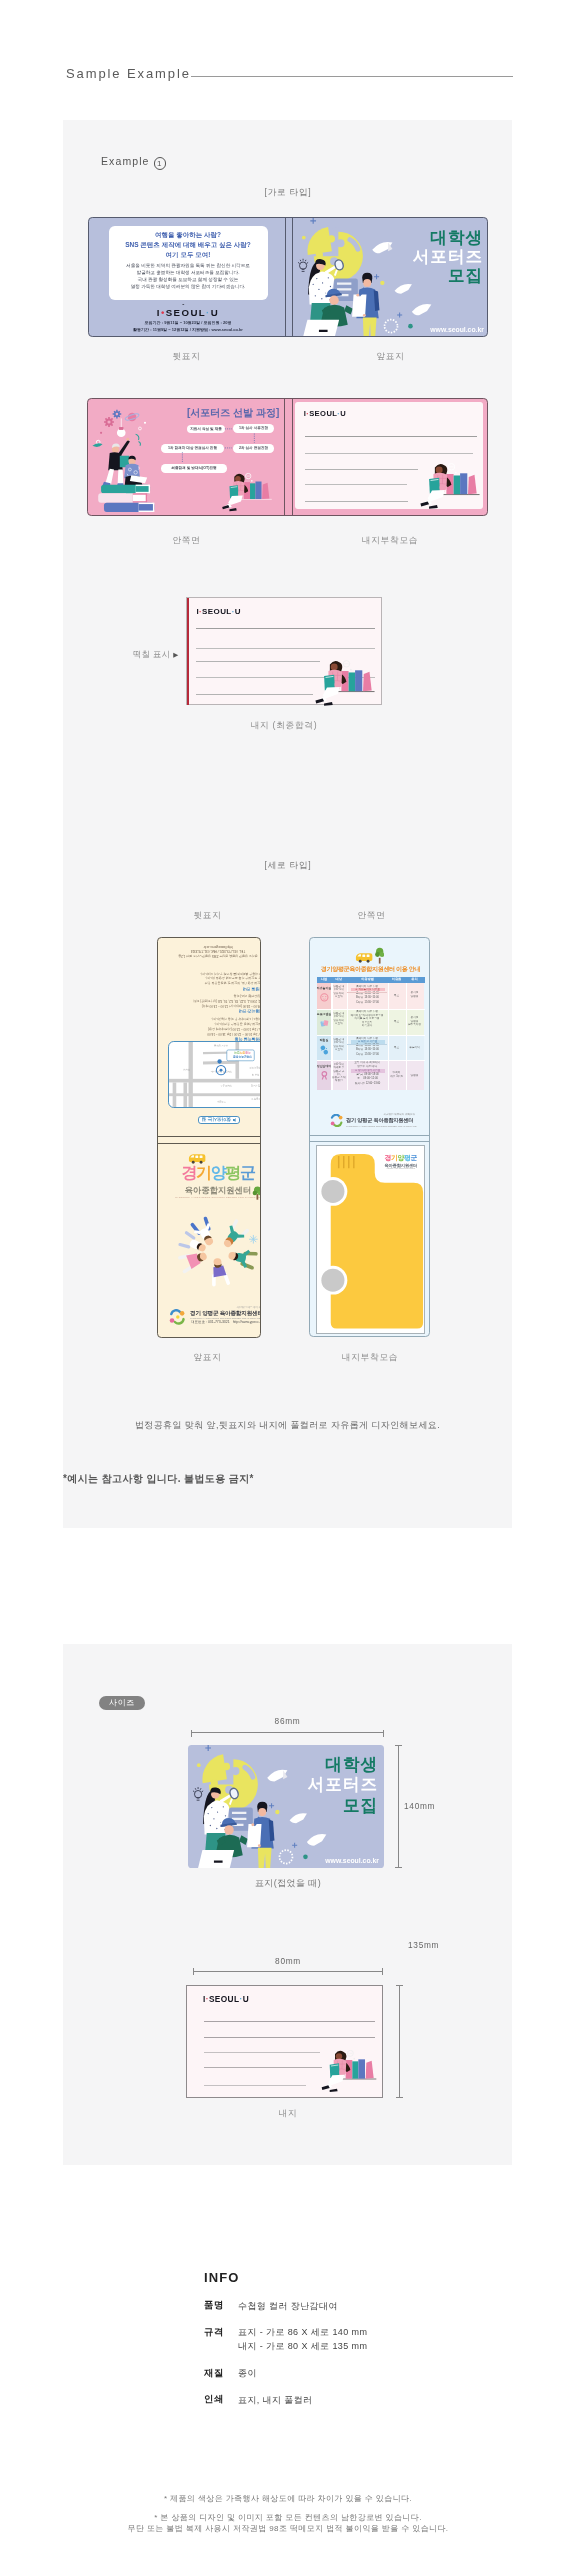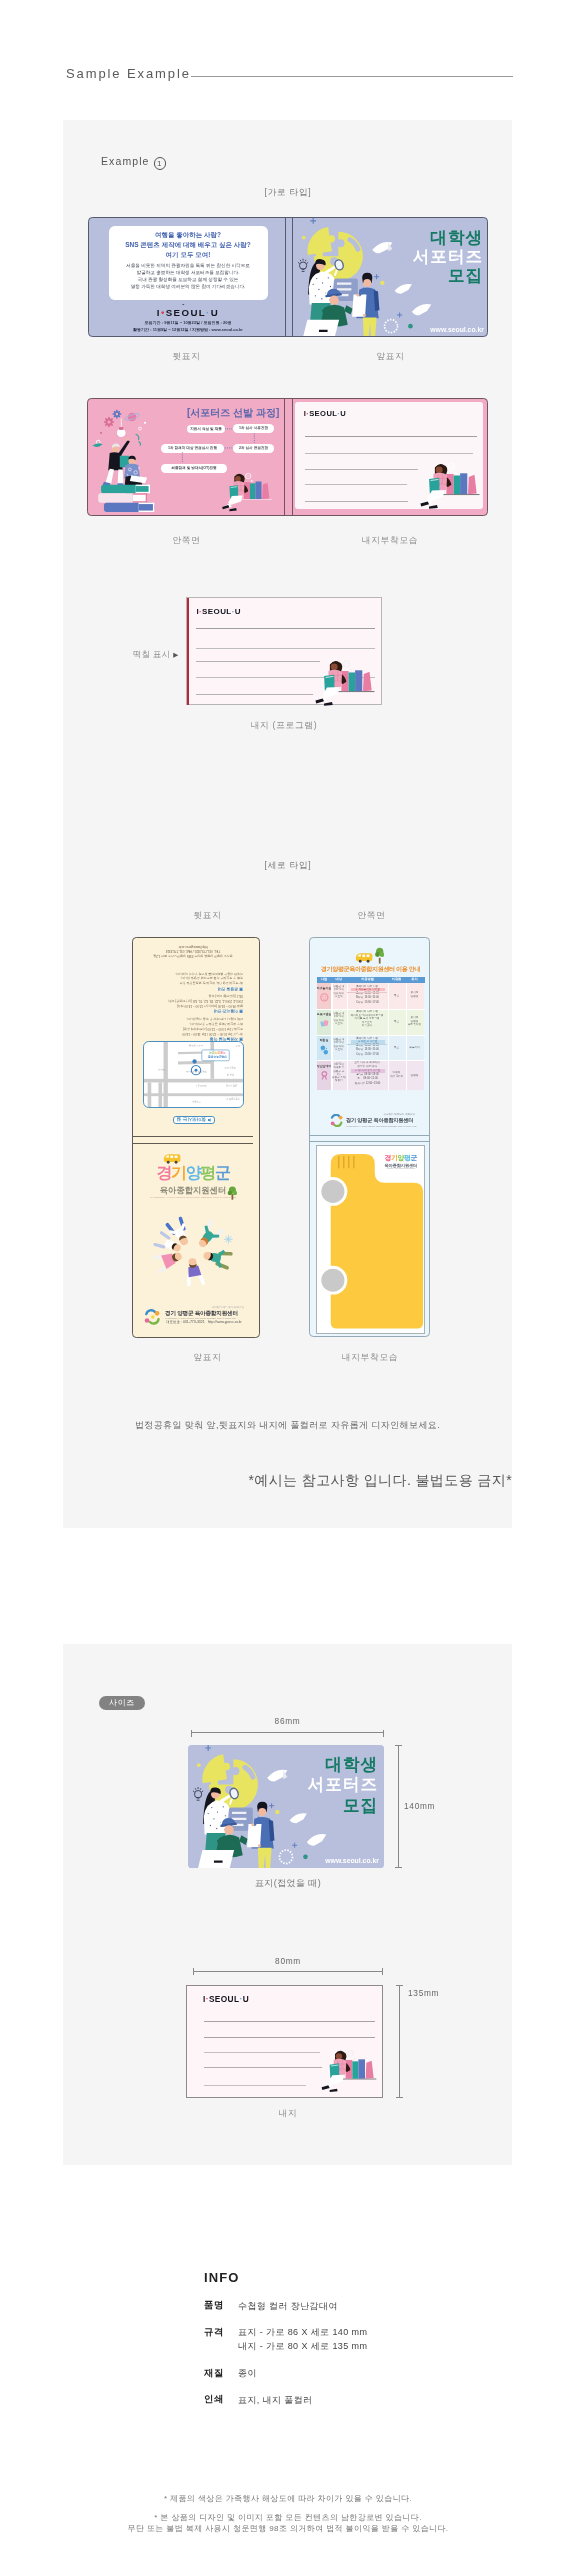--- a/index.html
+++ b/index.html
@@ -331,28 +331,28 @@
     <path d="M29 38 q-2 -8 3 -9 q4 1 5 7 l-2 4 z" fill="#f0a0b8"></path>
     <path d="M18 38 l18 -1 -3 10 -17 6 -4 -4 z" fill="#fff"></path>
     <path d="M14 50 l-8 5 2 4 10 -3 z" fill="#fff"></path>
     <path d="M2 56 l10 -3 2 4 -11 3 z" fill="#15151f"></path>
     <path d="M14 60 l11 -2 1 4 -12 1 z" fill="#15151f"></path>
   </svg>
 </div>
 
 <div class="abs" style="left:133px;top:649px;font-size:8.3px;color:#8a8a8a;letter-spacing:0.4px;">떡칠 표시 <span style="color:#555;font-size:6.5px;">▶</span></div>
 
-<div class="lbl" style="left:212px;top:720px;width:144px;">내지 (프로그램)</div>
+<div class="lbl" style="left:212px;top:720px;width:144px;">내지 (최종합격)</div>
 
 <div class="lbl" style="left:216px;top:860px;width:144px;color:#777;">[세로 타입]</div>
 
 <div class="lbl" style="left:164px;top:910px;width:87px;">뒷표지</div>
 <div class="lbl" style="left:328px;top:910px;width:87px;">안쪽면</div>
 
-<div class="abs" id="vcardL" style="left:132px;top:937px;width:128px;height:401px;background:#fcf2da;border:0.7px solid #5f5a50;border-radius:4.3px;overflow:hidden;">
+<div class="abs" id="vcardL" style="left:157px;top:937px;width:104px;height:401px;background:#fcf2da;border:0.7px solid #5f5a50;border-radius:4.3px;overflow:hidden;">
 
   <div class="abs" style="left:0;top:0;width:120px;height:198px;transform:rotate(180deg);">
 
     <div class="abs" style="left:38px;top:11.5px;width:42px;height:8.7px;background:#fff;border:0.7px solid #4a90c2;border-radius:2.9px;color:#4a90c2;font-size:4.7px;font-weight:bold;text-align:center;line-height:8.7px;">⚑ 찾아오시는 길</div>
 
     <div class="abs" style="left:9.4px;top:28px;width:101px;height:67px;background:#fff;border:1.1px solid #4a90c2;border-radius:5.8px;overflow:hidden;">
       <svg width="99" height="65" viewBox="0 0 137 90">
         <g fill="#cccccc">
           <rect x="104" y="0" width="6" height="90"></rect>
           <rect x="0" y="34" width="137" height="5"></rect>
@@ -633,21 +633,21 @@
     <div class="abs" style="left:61px;top:16.6px;width:46px;text-align:center;font-size:4.3px;font-weight:bold;color:#555d68;letter-spacing:-0.2px;">육아종합지원센터</div>
     <div class="abs" style="left:61px;top:22.4px;width:46px;text-align:center;font-size:1.3px;color:#aaa;">GYEONGGI YANGPYEONG SUPPORT CENTER</div>
   </div>
 </div>
 
 <div class="lbl" style="left:164px;top:1352px;width:87px;">앞표지</div>
 <div class="lbl" style="left:323px;top:1352px;width:94px;">내지부착모습</div>
 
 <div class="abs" style="left:63px;top:1419px;width:449px;text-align:center;font-size:9px;color:#666;letter-spacing:0.4px;">법정공휴일 맞춰 앞,뒷표지와 내지에 풀컬러로 자유롭게 디자인해보세요.</div>
 
-<div class="abs" style="left:63px;top:1472px;width:449px;text-align:right;font-size:14px;color:#555;letter-spacing:0.4px;">*예시는 참고사항 입니다. 불법도용 금지*</div>
+<div class="abs" style="left:63px;top:1472px;width:449px;text-align:left;font-size:10px;color:#555;letter-spacing:0.4px;font-weight:bold;">*예시는 참고사항 입니다. 불법도용 금지*</div>
 
 <div class="abs" style="left:63px;top:1644px;width:449px;height:521px;background:#f5f5f6;"></div>
 
 <div class="abs" style="left:99px;top:1696px;width:46px;height:14.4px;background:#828282;border-radius:7.2px;color:#fff;font-size:8px;text-align:center;line-height:14.4px;letter-spacing:0.7px;">사이즈</div>
 
 <div class="abs" style="left:191px;top:1716px;width:193px;text-align:center;font-size:8.3px;color:#666;letter-spacing:0.7px;">86mm</div>
 <div class="abs" style="left:191px;top:1732px;width:193px;height:0.7px;background:#888;"></div>
 <div class="abs" style="left:191px;top:1730px;width:0.7px;height:6.5px;background:#888;"></div>
 <div class="abs" style="left:383px;top:1730px;width:0.7px;height:6.5px;background:#888;"></div>
 
@@ -700,36 +700,36 @@
     <path d="M18 38 l18 -1 -3 10 -17 6 -4 -4 z" fill="#fff"></path>
     <path d="M14 50 l-8 5 2 4 10 -3 z" fill="#fff"></path>
     <path d="M2 56 l10 -3 2 4 -11 3 z" fill="#15151f"></path>
     <path d="M14 60 l11 -2 1 4 -12 1 z" fill="#15151f"></path>
   </svg>
 </div>
 
 <div class="abs" style="left:399px;top:1985px;width:0.7px;height:113px;background:#888;"></div>
 <div class="abs" style="left:396px;top:1985px;width:6.5px;height:0.7px;background:#888;"></div>
 <div class="abs" style="left:396px;top:2097px;width:6.5px;height:0.7px;background:#888;"></div>
-<div class="abs" style="left:408px;top:1988px;font-size:8.3px;color:#666;letter-spacing:0.7px;">135mm</div>
+<div class="abs" style="left:408px;top:1940px;font-size:8.3px;color:#666;letter-spacing:0.7px;">135mm</div>
 
 <div class="lbl" style="left:216px;top:2108px;width:144px;">내지</div>
 
 <div class="abs" style="left:204px;top:2270px;font-size:13px;font-weight:bold;color:#222;letter-spacing:1.1px;">INFO</div>
 
 <div class="abs" style="left:204px;top:2299px;font-size:9.4px;font-weight:bold;color:#222;letter-spacing:0.7px;">품명</div>
 <div class="abs" style="left:238px;top:2300px;font-size:9px;color:#444;letter-spacing:0.4px;">수첩형 컬러 장난감대여</div>
 
 <div class="abs" style="left:204px;top:2326px;font-size:9.4px;font-weight:bold;color:#222;letter-spacing:0.7px;">규격</div>
 <div class="abs" style="left:238px;top:2326px;font-size:9px;color:#444;letter-spacing:0.4px;line-height:13.7px;">표지 - 가로 86 X 세로 140 mm<br>내지 - 가로 80 X 세로 135 mm</div>
 
 <div class="abs" style="left:204px;top:2367px;font-size:9.4px;font-weight:bold;color:#222;letter-spacing:0.7px;">재질</div>
 <div class="abs" style="left:238px;top:2367px;font-size:9px;color:#444;letter-spacing:0.4px;">종이</div>
 
 <div class="abs" style="left:204px;top:2393px;font-size:9.4px;font-weight:bold;color:#222;letter-spacing:0.7px;">인쇄</div>
 <div class="abs" style="left:238px;top:2394px;font-size:9px;color:#444;letter-spacing:0.4px;">표지, 내지 풀컬러</div>
 
 <div class="abs" style="left:63px;top:2493px;width:450px;text-align:center;font-size:8px;color:#777;letter-spacing:0.4px;">* 제품의 색상은 가족행사 해상도에 따라 차이가 있을 수 있습니다.</div>
 <div class="abs" style="left:63px;top:2512px;width:450px;text-align:center;font-size:8px;color:#777;letter-spacing:0.4px;">* 본 상품의 디자인 및 이미지 포함 모든 컨텐츠의 남한강로변 있습니다.</div>
-<div class="abs" style="left:63px;top:2523px;width:450px;text-align:center;font-size:8px;color:#777;letter-spacing:0.4px;">무단 또는 불법 복제 사용시 청운면행 98조 의거하여 법적 불이익을 받을 수 있습니다.</div>
+<div class="abs" style="left:63px;top:2523px;width:450px;text-align:center;font-size:8px;color:#777;letter-spacing:0.4px;">무단 또는 불법 복제 사용시 저작권법 98조 떡메모지 법적 불이익을 받을 수 있습니다.</div>
 
 </div>
 
 
 </body></html>

